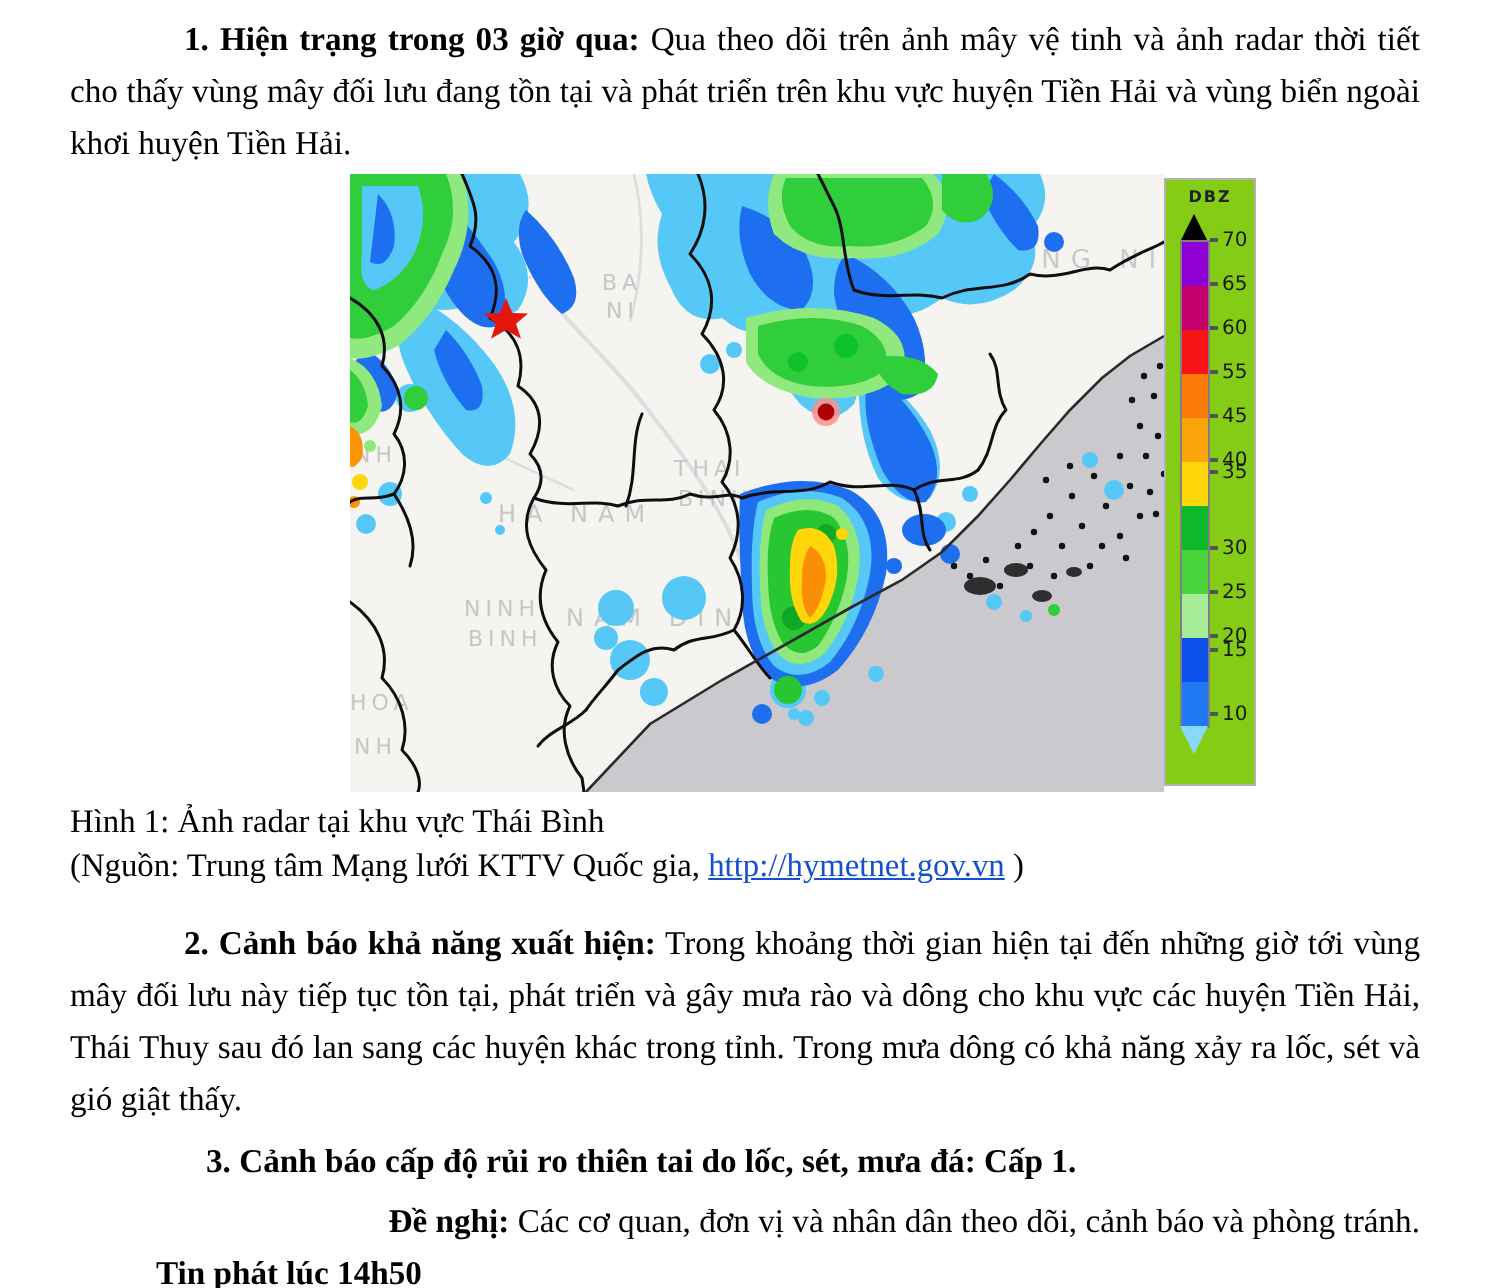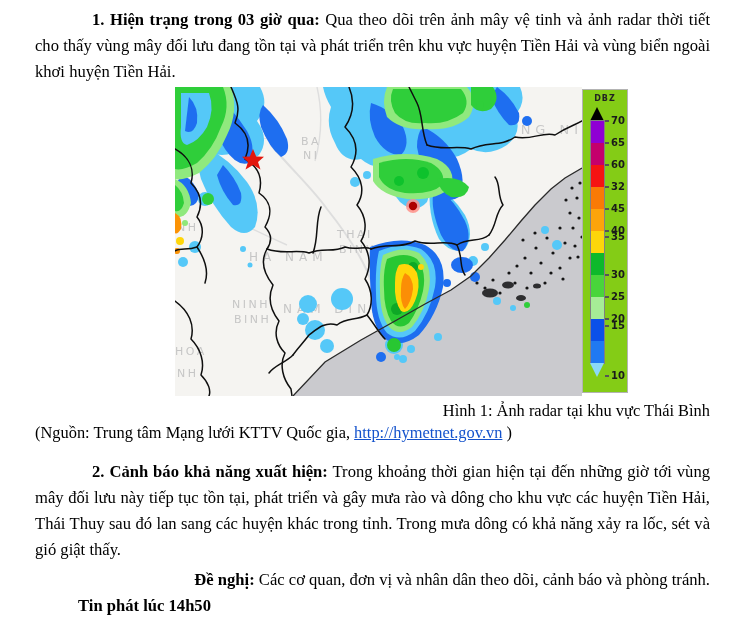--- a/index.html
+++ b/index.html
@@ -21,25 +21,25 @@
             border:1px solid #b3b3b3;box-sizing:border-box;font-family:"DejaVu Sans",sans-serif;}
   .cb-title{text-align:center;font-size:8px;font-weight:bold;letter-spacing:1px;color:#222;margin-top:4px;}
   .cb-arrow-top{position:absolute;left:7px;top:17px;width:0;height:0;
                 border-left:7px solid transparent;border-right:7px solid transparent;
                 border-bottom:14px solid #000;}
   .cb-bar{position:absolute;left:8px;top:31px;width:13px;outline:1px solid #808080;}
   .cb-seg{width:13px;height:22px;}
   .cb-arrow-bottom{position:absolute;left:7px;top:273px;width:0;height:0;
                 border-left:7px solid transparent;border-right:7px solid transparent;
                 border-top:14px solid #8bd9f8;}
-  .cb-tick{position:absolute;left:22px;font-size:10px;font-weight:bold;color:#1a1a1a;white-space:nowrap;}
+  .cb-tick{position:absolute;left:22px;font-size:10px;font-weight:normal;color:#1a1a1a;white-space:nowrap;}
   .cb-tick::before{content:"";display:inline-block;width:4px;height:2px;background:#555;
                    margin-right:2px;vertical-align:middle;}
 
-  .caption{text-align:right;font-size:16.4px;line-height:22px;margin-top:2px;font-family:Liberation Serif, serif;}
+  .caption{text-align:left;font-size:16.4px;line-height:22px;margin-top:2px;font-family:Liberation Serif, serif;}
   .source{font-size:16.4px;line-height:22px;margin-bottom:15px;}
   .link{color:#1352cc;text-decoration:underline;cursor:pointer;}
 
   
   .mlabel{font-family:"DejaVu Sans",sans-serif;fill:#c6c6c6;font-size:11px;letter-spacing:2.5px;font-weight:500;}
   .mlabel-big{font-size:13px;letter-spacing:5px;fill:#c9c9c9;}
   .mlabel-faint{fill:#dcdcdc;letter-spacing:5px;}
   .mlabel-wide{font-size:12px;letter-spacing:5px;}
 </style>
 </head>
@@ -245,35 +245,36 @@
         <div class="cb-seg" style="background: rgb(13, 185, 43);"></div>
         <div class="cb-seg" style="background: rgb(73, 213, 59);"></div>
         <div class="cb-seg" style="background: rgb(166, 236, 150);"></div>
         <div class="cb-seg" style="background: rgb(11, 80, 232);"></div>
         <div class="cb-seg" style="background: rgb(32, 121, 242);"></div>
       </div>
       <div class="cb-arrow-bottom" style="border-top-color: rgb(139, 217, 248);"></div>
       <span class="cb-tick" style="top:25px">70</span>
       <span class="cb-tick" style="top:47px">65</span>
       <span class="cb-tick" style="top:69px">60</span>
-      <span class="cb-tick" style="top:91px">32</span>
+      <span class="cb-tick" style="top:91px">55</span>
       <span class="cb-tick" style="top:113px">45</span>
       <span class="cb-tick" style="top:135px">40</span>
       <span class="cb-tick" style="top:141px">35</span>
       <span class="cb-tick" style="top:179px">30</span>
       <span class="cb-tick" style="top:201px">25</span>
       <span class="cb-tick" style="top:223px">20</span>
       <span class="cb-tick" style="top:230px">15</span>
-      <span class="cb-tick" style="top:280px">10</span>
+      <span class="cb-tick" style="top:262px">10</span>
     </div>
   </div>
 
   <div class="caption">Hình 1: Ảnh radar tại khu vực Thái Bình</div>
   <div class="source"><span>(Nguồn: Trung tâm Mạng lưới KTTV Quốc gia, </span><a class="link">http://hymetnet.gov.vn</a><span> )</span></div>
 
   <p class="para"><b>2. Cảnh báo khả năng xuất hiện:</b><span> Trong khoảng thời gian hiện tại đến những giờ tới vùng mây đối lưu này tiếp tục tồn tại, phát triển và gây mưa rào và dông cho khu vực các huyện Tiền Hải, Thái Thuy sau đó lan sang các huyện khác trong tỉnh. Trong mưa dông có khả năng  xảy ra lốc, sét và gió giật thấy.</span></p>
 
+  <p class="para para3"><b>3. Cảnh báo cấp độ rủi ro thiên tai do lốc, sét, mưa đá: Cấp 1.</b></p>
 
   <p class="para denghi"><b>Đề nghị:</b><span> Các cơ quan, đơn vị và nhân dân theo dõi, cảnh báo và phòng tránh.</span></p>
 
   <p class="para tin"><b>Tin phát lúc 14h50</b></p>
 
 </div>
 
 </body></html>

